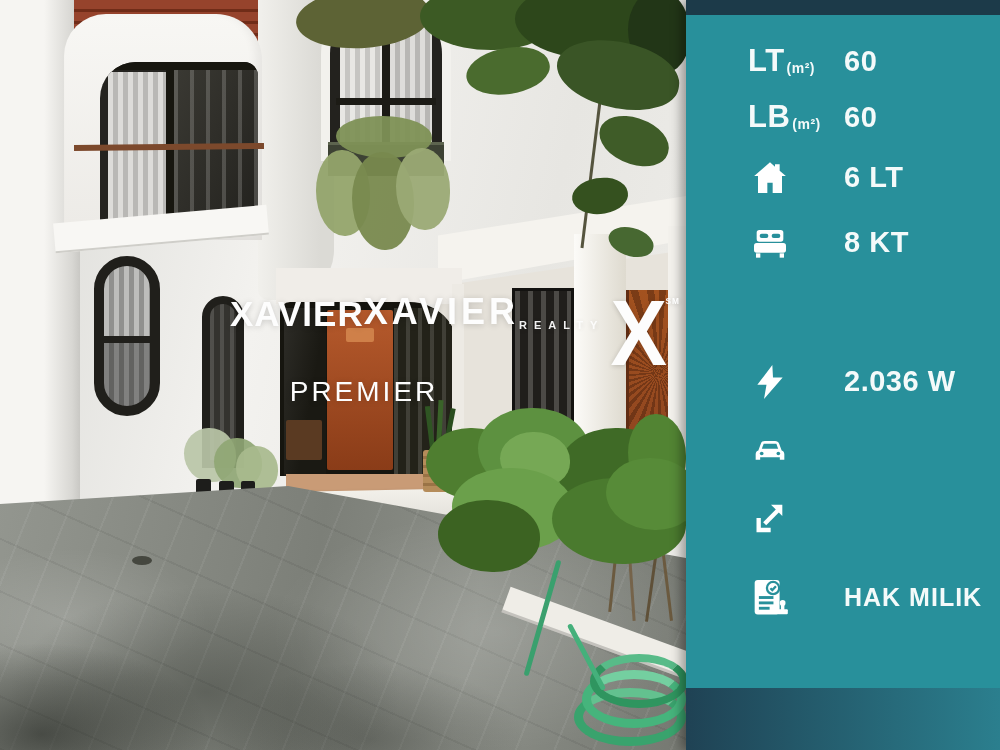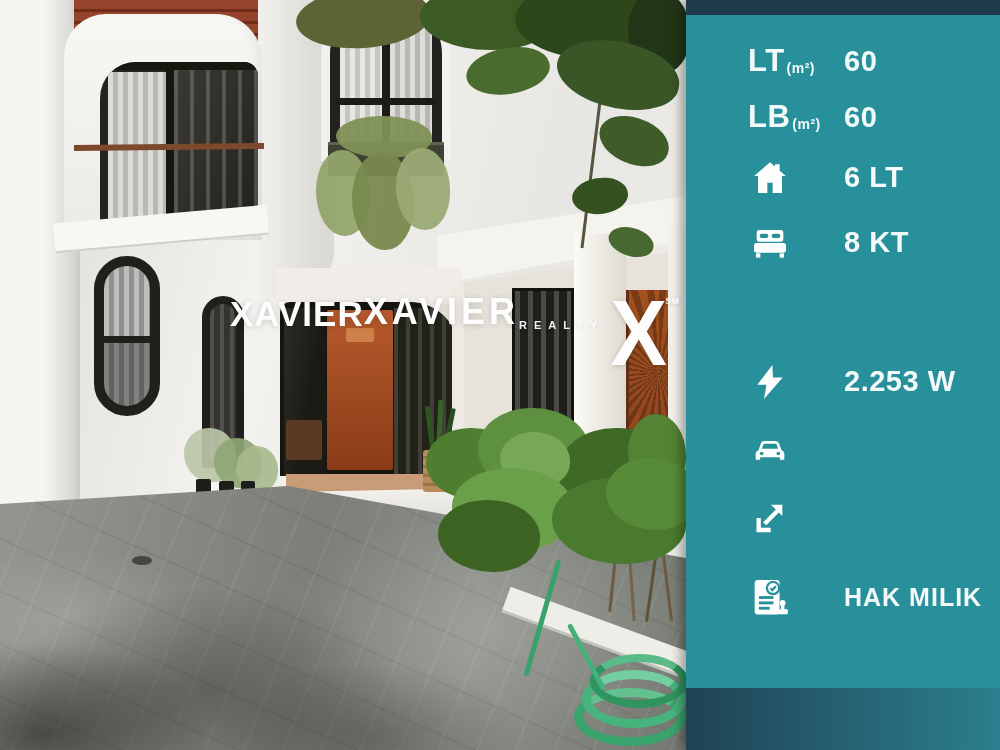--- a/index.html
+++ b/index.html
@@ -298,20 +298,21 @@
         <div class="wm-left">
           <div class="wm-l1">XAVIER</div>
           <div class="wm-l2">XAVIER</div>
           <div class="wm-realty">REALTY</div>
         </div>
         <div class="wm-x">
           <span>X</span>
           <span class="wm-sm">SM</span>
         </div>
       </div>
+      <div class="wm-premier">PREMIER</div>
     </div>
   </div>
 
   <div class="sidebar">
     <div class="sb-top"></div>
 
     <div class="sb-row r0">
       <span class="sb-label"><span>LT</span><span class="sb-unit">(m²)</span></span>
       <span class="sb-value">60</span>
     </div>
@@ -344,21 +345,21 @@
       <span class="sb-value">8 KT</span>
     </div>
 
 
     <div class="sb-row r5">
       <span class="sb-icon">
         <svg viewBox="0 0 24 24">
             <path fill="#fff" d="M13.4 1.8 4.4 13.7h5.5L8.4 22.2 19.6 9.3h-5.8z"></path>
           </svg>
       </span>
-      <span class="sb-value">2.253 W</span>
+      <span class="sb-value">2.036 W</span>
     </div>
 
     <div class="sb-row r6">
       <span class="sb-icon">
         <svg viewBox="0 0 24 24">
             <path fill="#fff" d="M5 12.3 6.5 8.2C6.9 7.1 7.8 6.6 9 6.6h6c1.2 0 2.1.5 2.5 1.6l1.5 4.1c1 .3 1.6 1.1 1.6 2.2v3.4h-2.7v-1.5H6.1v1.5H3.4v-3.4c0-1.1.6-1.9 1.6-2.2z"></path>
             <path fill="#28909b" d="M8.2 8.3h7.6l1.1 3H7.1z"></path>
             <circle cx="7" cy="14.1" r="1.1" fill="#28909b"></circle>
             <circle cx="17" cy="14.1" r="1.1" fill="#28909b"></circle>
           </svg>

